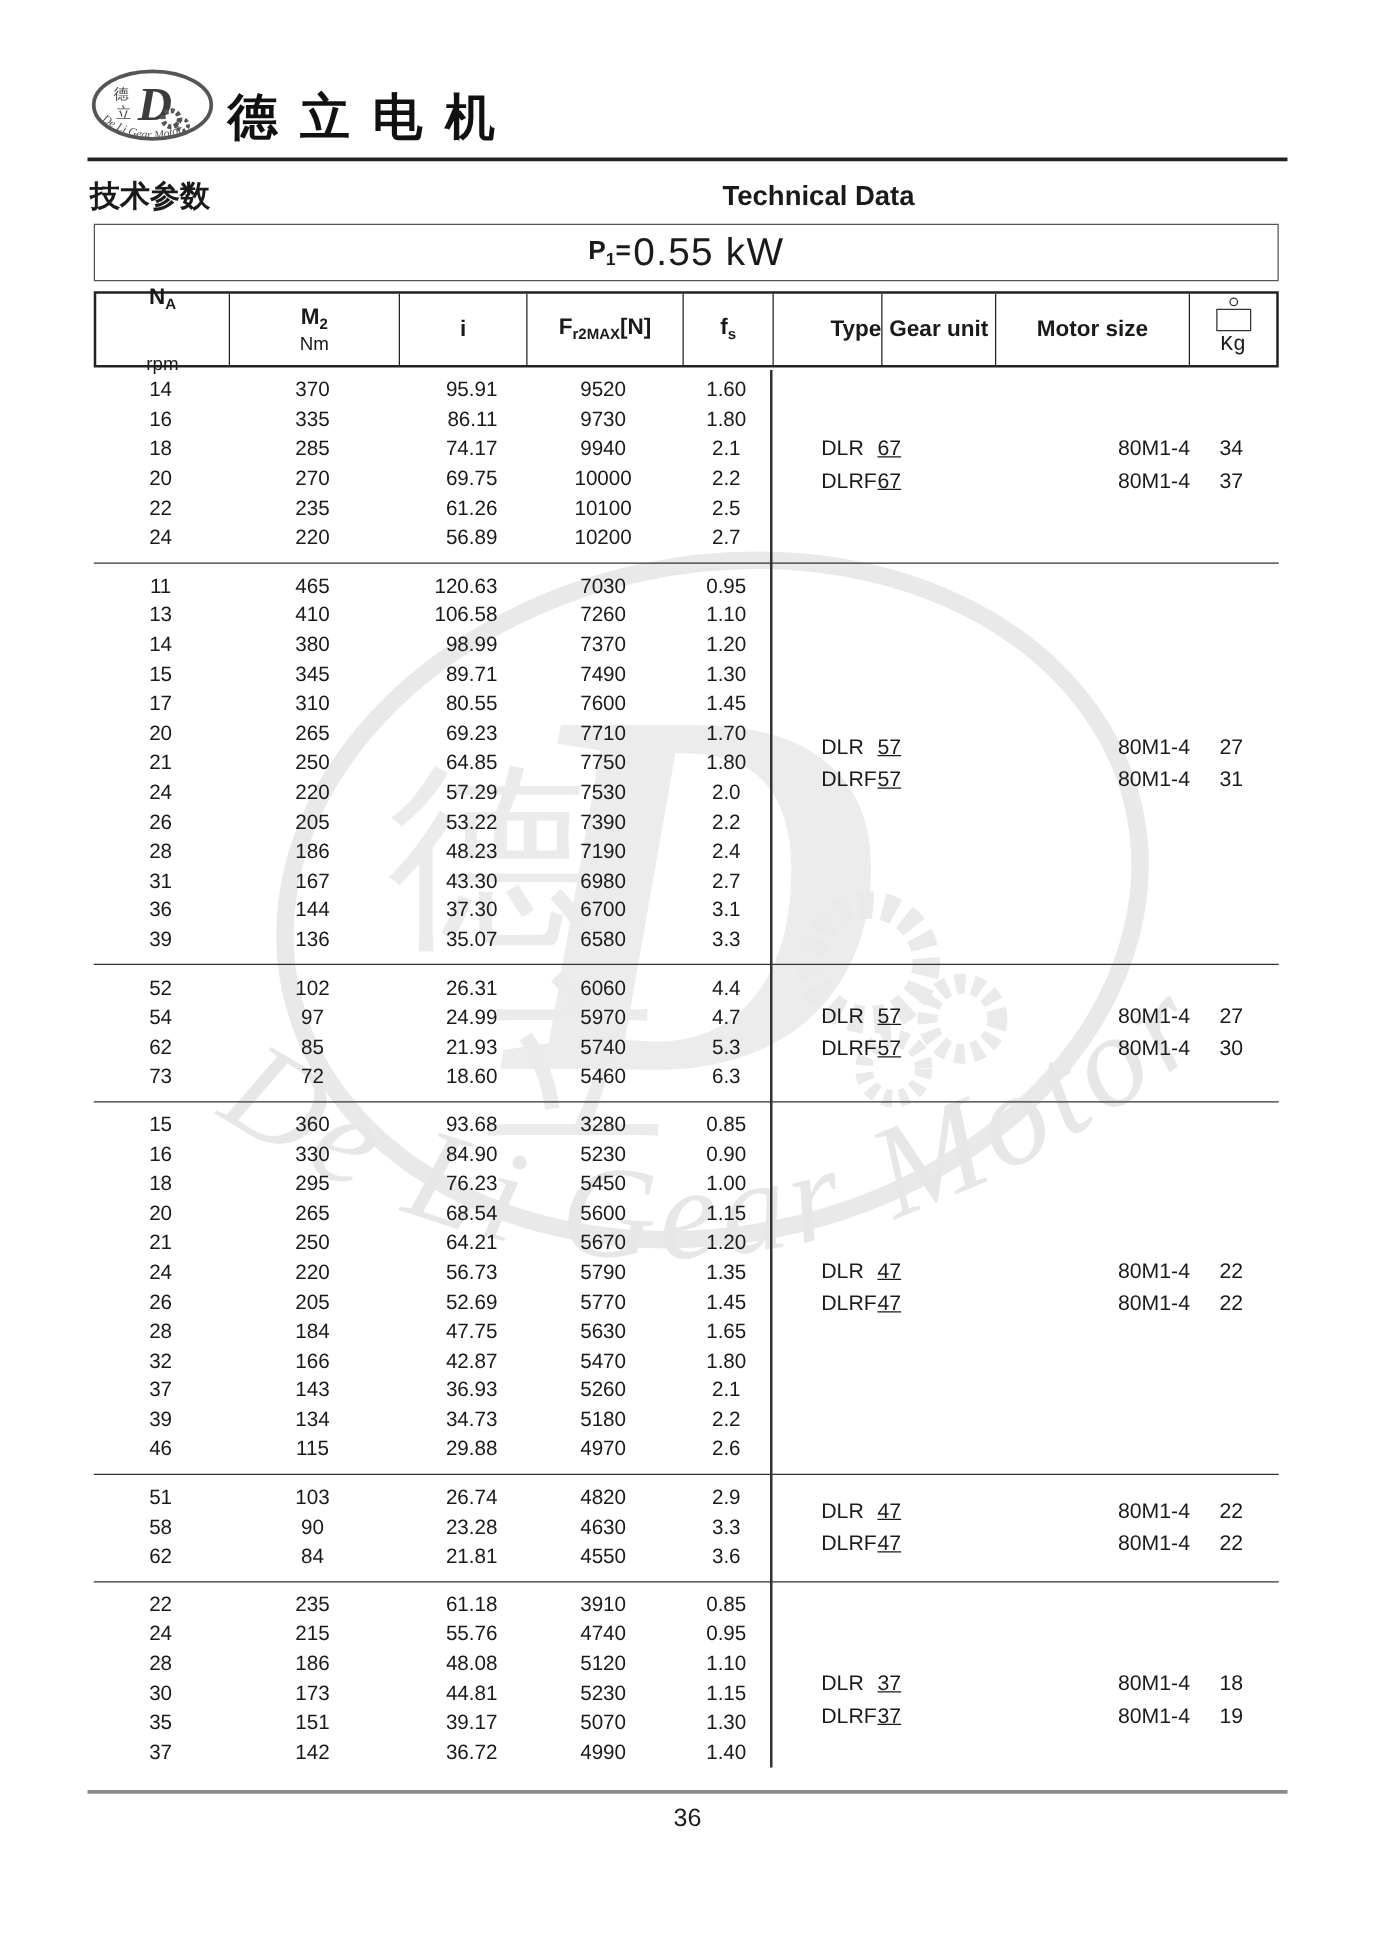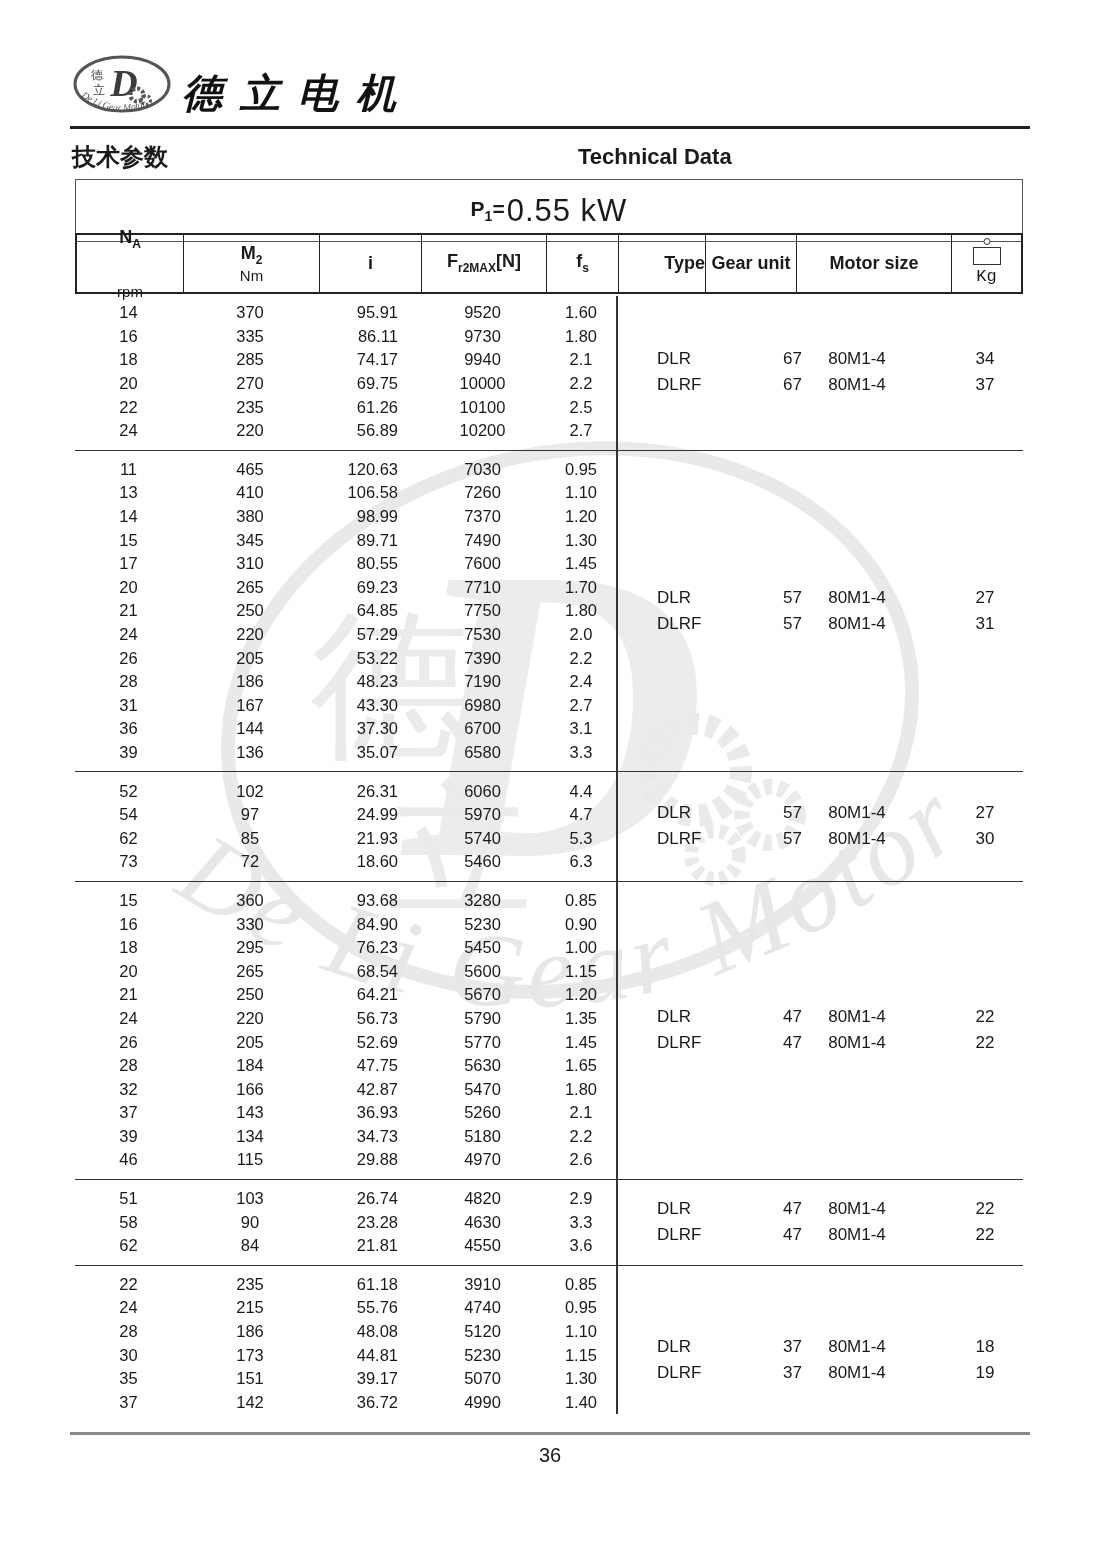--- a/index.html
+++ b/index.html
@@ -9,29 +9,29 @@
     font-family:"Liberation Sans", sans-serif;
   }
 
   
   .watermark { position:absolute; left:0; top:0; width:1100px; height:1555px; z-index:0; pointer-events:none; }
 
   
   .logo { position:absolute; left:70px; top:54px; width:104px; height:70px; z-index:2; }
   .company-name {
     position:absolute; left:182px; top:66px; z-index:2;
-    font-family:"Liberation Serif", serif; font-weight:bold; font-style:italic;
+    font-family:"Liberation Serif", serif; font-weight:bold; 
     font-size:40px; letter-spacing:18px; color:#111; white-space:nowrap;
   }
   .rule-top { position:absolute; left:70px; top:126px; width:960px; height:3px; background:#222; z-index:2; }
   .sec-cn { position:absolute; left:72px; top:141px; font-size:24px; font-weight:bold; z-index:2; }
   .sec-en { position:absolute; left:578px; top:144px; font-size:22px; font-weight:bold; z-index:2; }
 
   .power-box {
-    position:absolute; left:75px; top:179px; width:948px; height:63px; box-sizing:border-box;
+    position:absolute; left:75px; top:179px; width:948px; height:46px; box-sizing:border-box;
     border:1.5px solid #555; background:#fff; z-index:2;
     display:flex; align-items:center; justify-content:center;
   }
   .power-box .p-sym { font-size:21px; font-weight:bold; }
   .power-box .p-sym sub { font-size:14px; }
   .power-box .p-val { font-size:31px; font-weight:normal; letter-spacing:1px; margin-left:2px; }
 
   
   .thead {
     position:absolute; left:75px; top:233px; width:948px; height:61px; box-sizing:border-box;
@@ -62,22 +62,22 @@
   .row { display:flex; height:23.6px; align-items:center; font-size:16.5px; }
   .cell { box-sizing:border-box; }
   .c1 { width:107px; text-align:center; }
   .c2 { width:136px; text-align:center; }
   .c3 { width:102px; text-align:right; padding-right:22px; }
   .c4 { width:125px; text-align:center; }
   .c5 { width:72px;  text-align:center; }
   .info { position:absolute; left:0; top:50%; transform:translateY(-50%); width:100%; font-size:17px; }
   .info-row { position:relative; height:26px; line-height:26px; }
   .itype  { position:absolute; left:582px; }
-  .igear  { position:absolute; left:627px; width:100px; text-align:right; }
-  .imotor { position:absolute; left:712px; width:140px; text-align:center; }
+  .igear  { position:absolute; left:627px; width:100px; text-align:left;text-decoration:underline; }
+  .imotor { position:absolute; left:737px; width:140px; text-align:right; }
   .ikg    { position:absolute; left:870px; width:80px;  text-align:center; }
 
   
   .rule-bottom { position:absolute; left:70px; top:1432px; width:960px; height:3px; background:#8a8a8a; z-index:2; }
   .page-num { position:absolute; left:0; top:1444px; width:1100px; text-align:center; font-size:20px; z-index:2; }
 </style>
 </head>
 <body>
 
 <div class="watermark">

